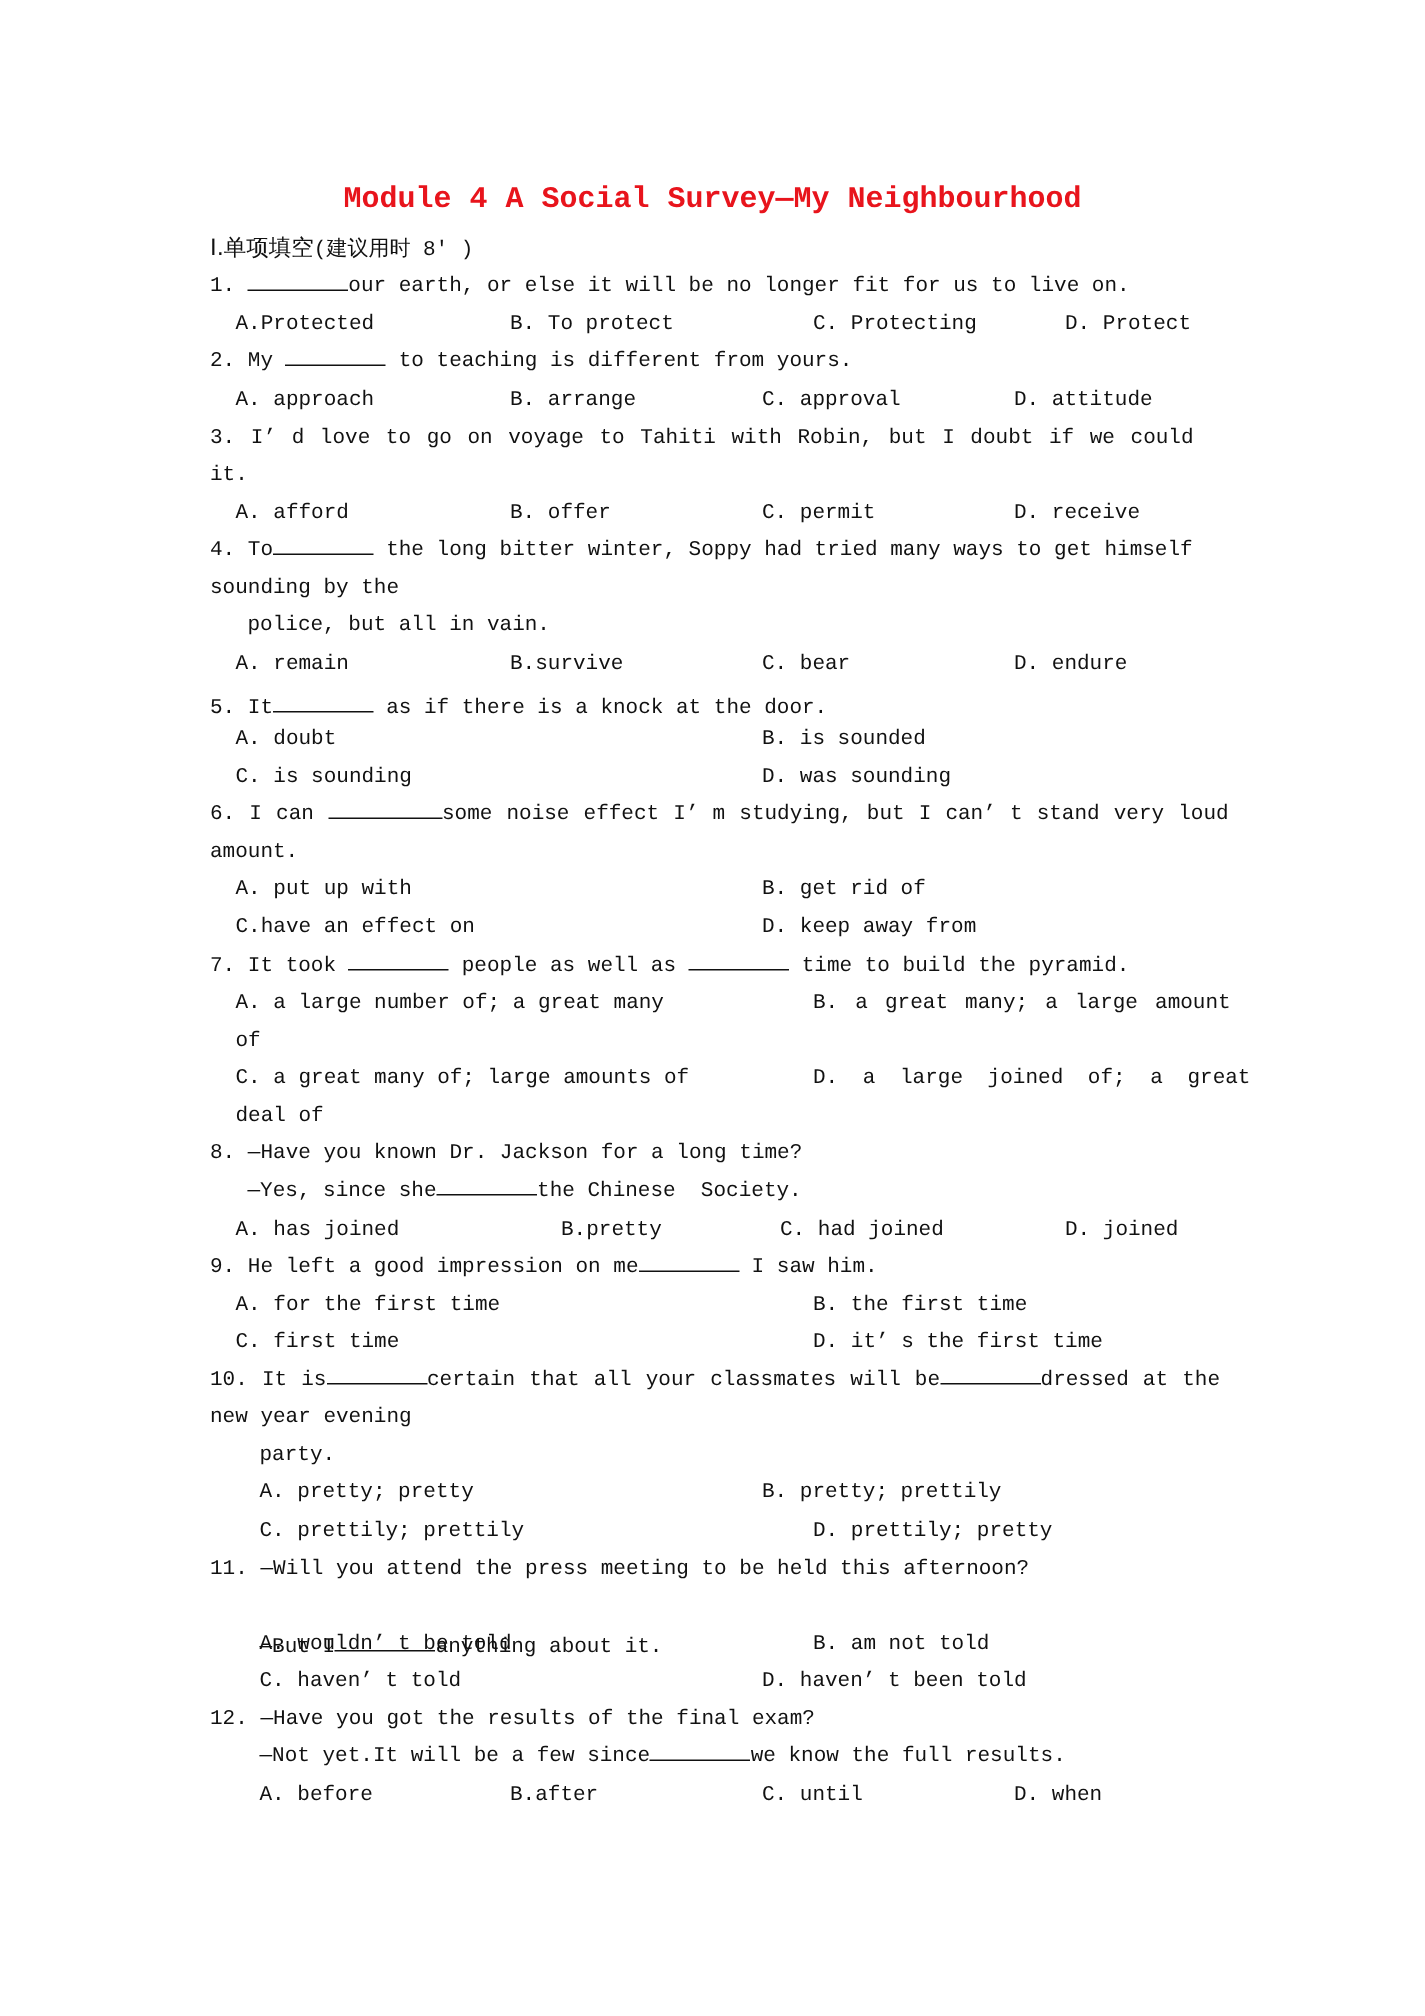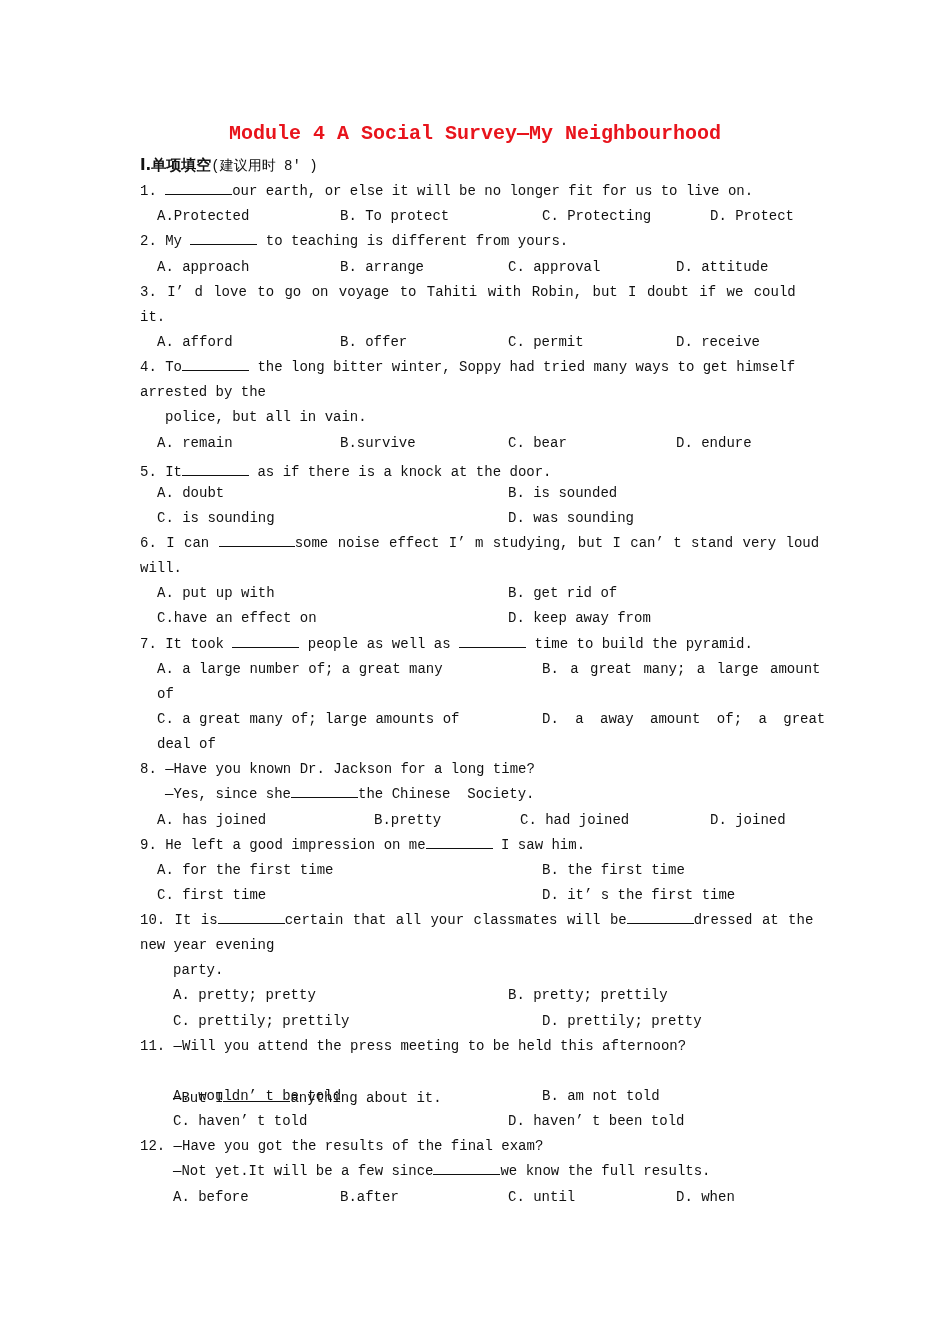--- a/index.html
+++ b/index.html
@@ -1,21 +1,21 @@
 <!DOCTYPE html>
 <html><head>
 <meta charset="utf-8">
 <style>
   html, body { margin: 0; padding: 0; background: #ffffff; }
   body { width: 950px; height: 1344px; position: relative; overflow: hidden;
          font-family: "Liberation Mono", "DejaVu Sans Mono", monospace; font-size: 14px; color: #111; }
   .title { position: absolute; left: 0; width: 950px; top: 122px; text-align: center;
            font-family: "Liberation Mono", "DejaVu Sans Mono", monospace; font-size: 20px; font-weight: bold; color: #e8141c; letter-spacing: 0px; }
   .section { position: absolute; left: 140px; top: 156px; font-size: 14px; }
-  .section .bold { font-family: "DejaVu Sans", sans-serif; font-weight: bold; font-size: 15px; }
+  .section .bold { font-family: "DejaVu Sans", sans-serif; font-weight: normal; font-size: 15px; }
   .line { position: absolute; left: 140px; white-space: pre; height: 25px; line-height: 25px; }
   .opt { position: absolute; white-space: pre; height: 25px; line-height: 25px; }
   .blank { display: inline-block; border-bottom: 1px solid #111; width: 67px; height: 14px; vertical-align: baseline; }
 </style>
 </head>
 <body>
 
 <div class="title">Module 4  A Social Survey—My Neighbourhood</div>
 
 <div class="section"><span class="bold">Ⅰ.单项填空</span><span>(建议用时 8′ )</span></div>
@@ -33,46 +33,46 @@
 <div class="opt" style="top:255px;left:676px">D. attitude</div>
 
 <div class="line" style="top:280px;word-spacing:2px"><span>3.</span><span> I’ d love to go on voyage to Tahiti with Robin, but I doubt if we could</span></div>
 <div class="line" style="top:305px">it.</div>
 <div class="opt" style="top:330px;left:157px">A. afford</div>
 <div class="opt" style="top:330px;left:340px">B. offer</div>
 <div class="opt" style="top:330px;left:508px">C. permit</div>
 <div class="opt" style="top:330px;left:676px">D. receive</div>
 
 <div class="line" style="top:355px"><span>4.</span><span> To</span><span class="blank"></span><span> the long bitter winter, Soppy had tried many ways to get himself</span></div>
-<div class="line" style="top:380px">arrested by the</div>
+<div class="line" style="top:380px">sounding by the</div>
 <div class="line" style="top:405px;left:165px">police, but all in vain.</div>
 <div class="opt" style="top:431px;left:157px">A. remain</div>
 <div class="opt" style="top:431px;left:340px">B.survive</div>
 <div class="opt" style="top:431px;left:508px">C. bear</div>
 <div class="opt" style="top:431px;left:676px">D. endure</div>
 
 <div class="line" style="top:460px"><span>5.</span><span> It</span><span class="blank"></span><span> as if there is a knock at the door.</span></div>
 <div class="opt" style="top:481px;left:157px">A. doubt</div>
 <div class="opt" style="top:481px;left:508px">B. is sounded</div>
 <div class="opt" style="top:506px;left:157px">C. is sounding</div>
 <div class="opt" style="top:506px;left:508px">D. was sounding</div>
 
 <div class="line" style="top:531px;word-spacing:1px"><span>6.</span><span> I can </span><span class="blank" style="width:76px"></span><span>some noise effect I’ m studying, but I can’ t stand very loud</span></div>
-<div class="line" style="top:556px">will.</div>
+<div class="line" style="top:556px">amount.</div>
 <div class="opt" style="top:581px;left:157px">A. put up with</div>
 <div class="opt" style="top:581px;left:508px">B. get rid of</div>
 <div class="opt" style="top:606px;left:157px">C.have an effect on</div>
 <div class="opt" style="top:606px;left:508px">D. keep away from</div>
 
 <div class="line" style="top:632px"><span>7.</span><span> It took </span><span class="blank"></span><span> people as well as </span><span class="blank"></span><span> time to build the pyramid.</span></div>
 <div class="opt" style="top:657px;left:157px">A. a large number of; a great many</div>
 <div class="opt" style="top:657px;left:542px;word-spacing:3px">B. a great many; a large amount</div>
 <div class="opt" style="top:682px;left:157px">of</div>
 <div class="opt" style="top:707px;left:157px">C. a great many of; large amounts of</div>
-<div class="opt" style="top:707px;left:542px;word-spacing:8px">D. a away amount of; a great</div>
+<div class="opt" style="top:707px;left:542px;word-spacing:8px">D. a large joined of; a great</div>
 <div class="opt" style="top:732px;left:157px">deal of</div>
 
 <div class="line" style="top:757px"><span>8.</span><span> —Have you known Dr. Jackson for a long time?</span></div>
 <div class="line" style="top:782px;left:165px"><span>—Yes, since she</span><span class="blank"></span><span>the Chinese  Society.</span></div>
 <div class="opt" style="top:808px;left:157px">A. has joined</div>
 <div class="opt" style="top:808px;left:374px">B.pretty</div>
 <div class="opt" style="top:808px;left:520px">C. had joined</div>
 <div class="opt" style="top:808px;left:710px">D. joined</div>
 
 <div class="line" style="top:833px"><span>9.</span><span> He left a good impression on me</span><span class="blank"></span><span> I saw him.</span></div>

